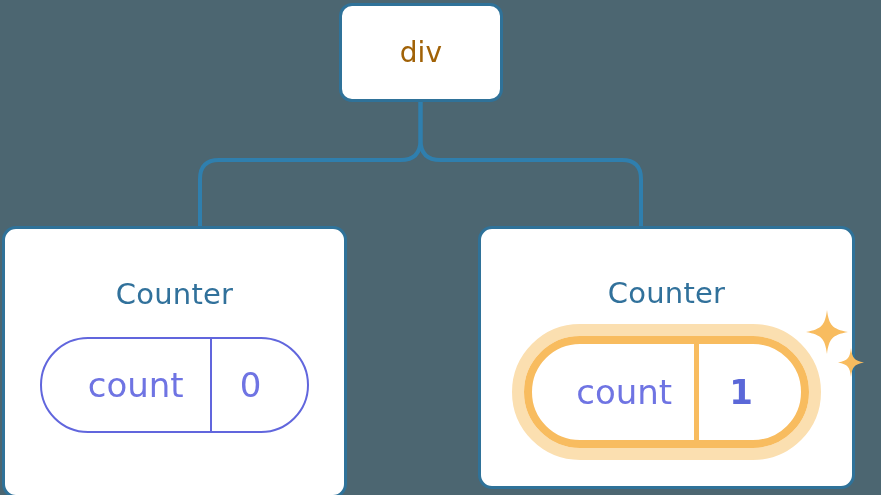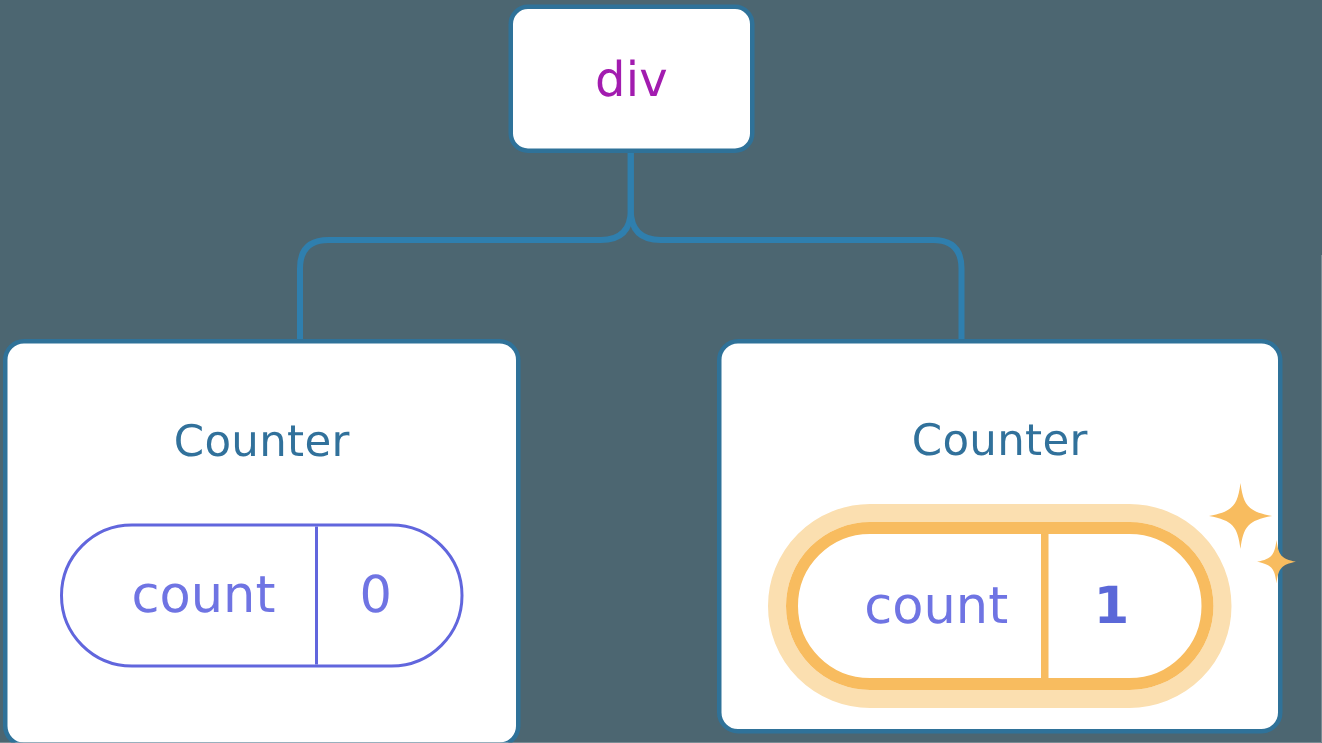--- a/index.html
+++ b/index.html
@@ -44,22 +44,22 @@
     left: 339px;
     top: 3px;
     width: 164px;
     height: 99px;
     border-radius: 13px;
     display: flex;
     align-items: center;
     justify-content: center;
   }
   #root-node .node-label {
-    font-size: 32px;
-    color: #a21caf;
+    font-size: 28px;
+    color: #a16207;
     font-family: "DejaVu Sans", sans-serif;
     letter-spacing: 0.2px;
   }
 
   
   .component-card {
     display: flex;
     flex-direction: column;
     align-items: center;
   }
@@ -81,21 +81,21 @@
     letter-spacing: 0.2px;
     margin-top: 48px;
   }
   #card-right .component-title {
     margin-top: 47px;
   }
 
   
   .pill-wrap {
     position: relative;
-    margin-top: 38px;
+    margin-top: 26px;
     display: flex;
     align-items: center;
     justify-content: center;
   }
   .pill {
     display: flex;
     align-items: stretch;
     border: 2px solid #6166dd;
     border-radius: 999px;
     box-sizing: border-box;

